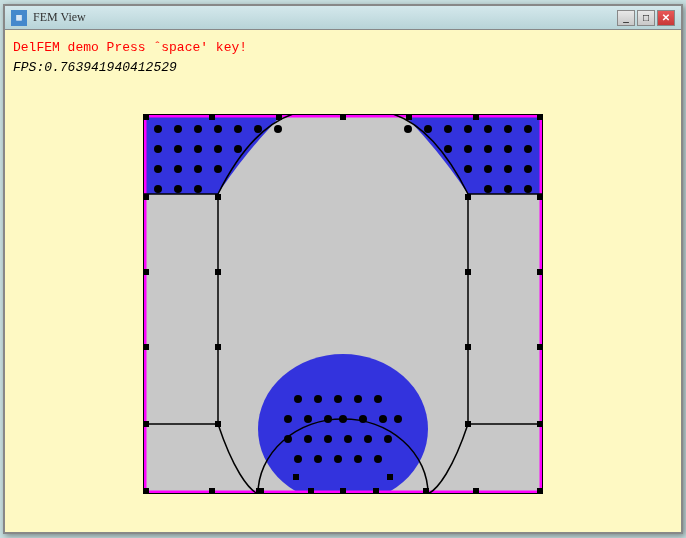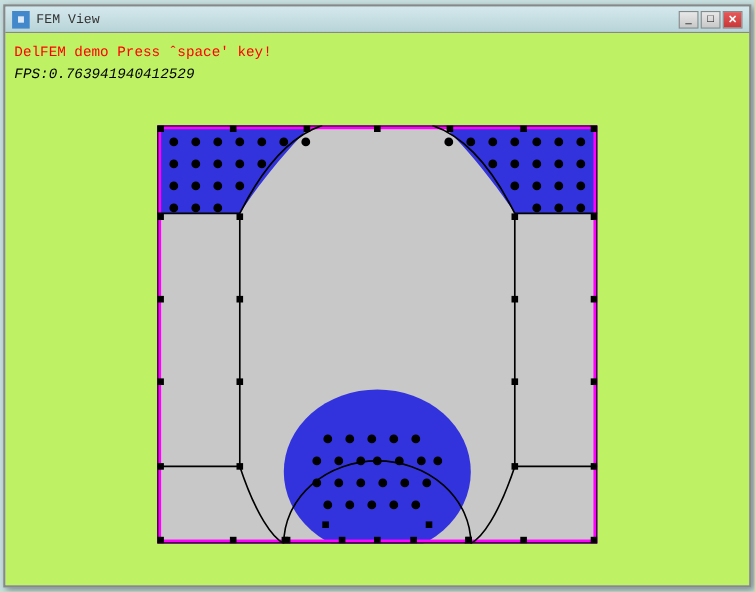--- a/index.html
+++ b/index.html
@@ -40,21 +40,21 @@
       margin-right: 6px;
       background: #4488cc;
       display: flex;
       align-items: center;
       justify-content: center;
       font-size: 10px;
       color: white;
     }
 
     .title-bar-text {
-      font-family: Liberation Mono, monospace;
+      font-family: Liberation Serif, serif;
       font-size: 12px;
       color: #333;
       flex: 1;
     }
 
     .title-bar-buttons {
       display: flex;
       gap: 2px;
     }
 
@@ -72,21 +72,21 @@
     }
 
     .title-btn.close {
       background: linear-gradient(to bottom, #e85858, #c83838);
       color: white;
       font-weight: bold;
     }
 
     .content-area {
       flex: 1;
-      background: #bef264;
+      background: #fef9c3;
       padding: 8px;
       display: flex;
       flex-direction: column;
     }
 
     .status-text {
       font-family: 'Courier New', monospace;
       font-size: 13px;
       line-height: 1.5;
       margin-bottom: 6px;

